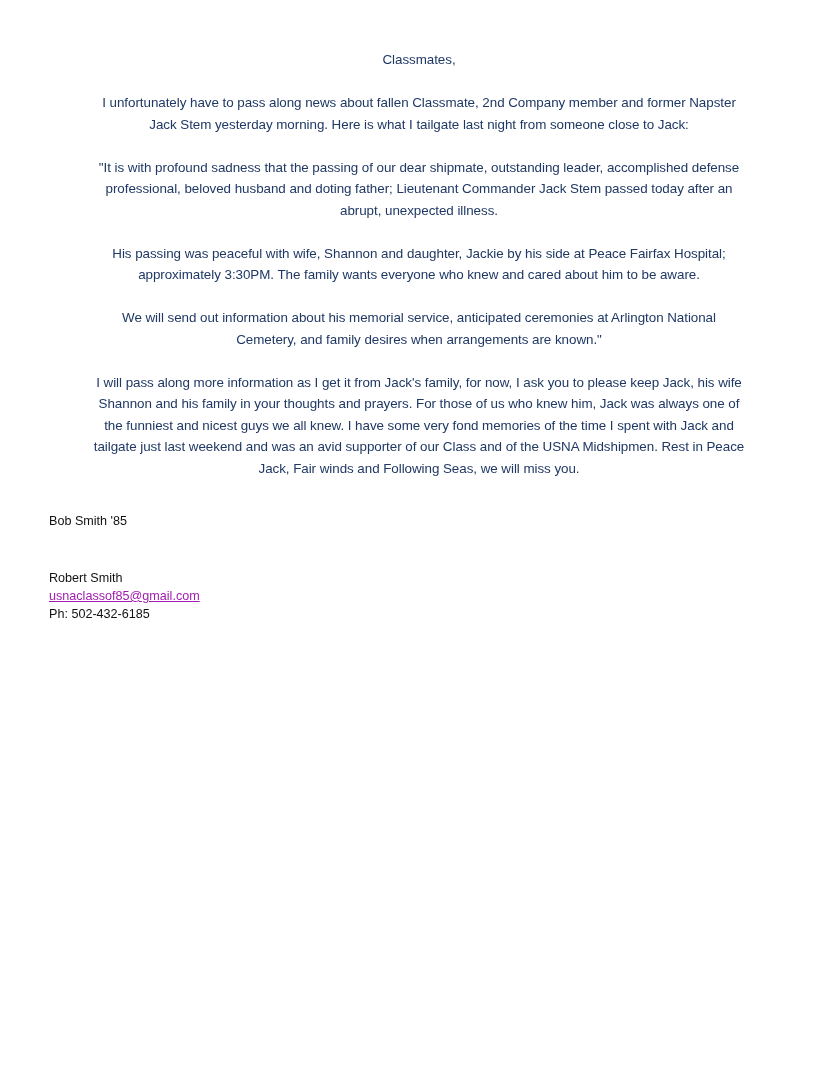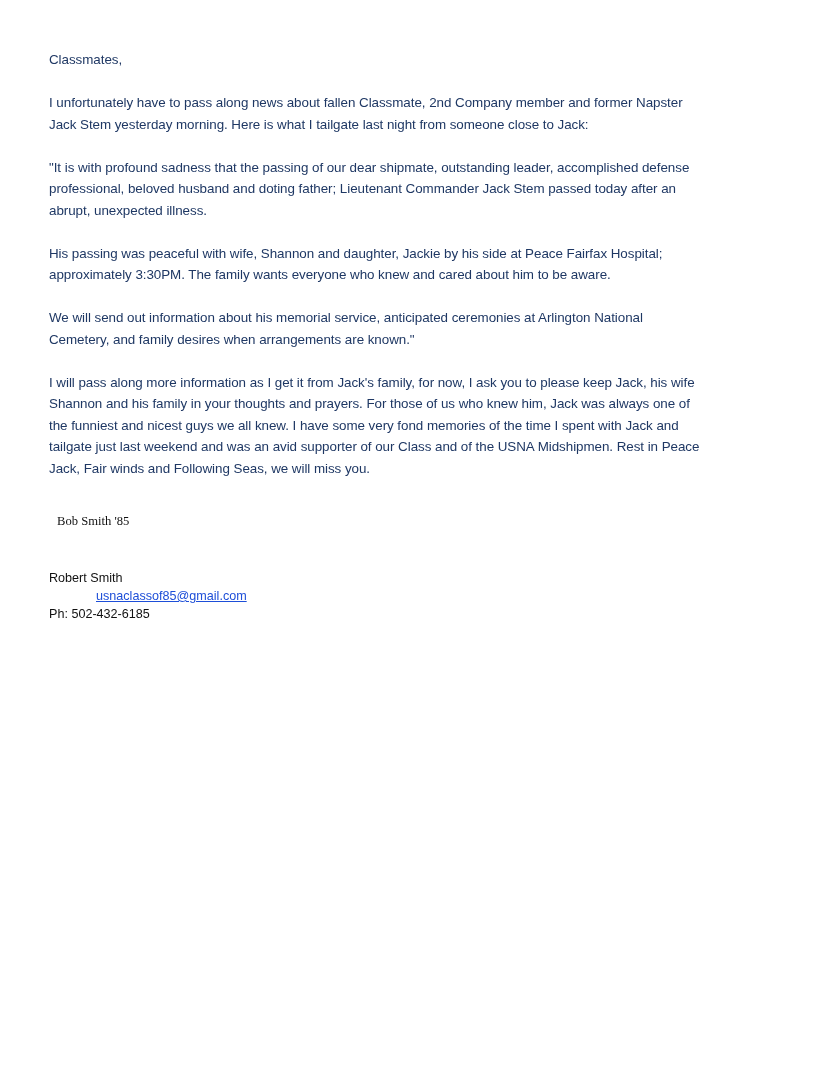--- a/index.html
+++ b/index.html
@@ -20,48 +20,48 @@
       width: 740px;
       font-family: "Liberation Sans", sans-serif;
       font-size: 13.4px;
       line-height: 21.5px;
       color: #1f3864;
       letter-spacing: -0.05px;
     }
     .para {
       margin: 0 0 21.5px 0;
       white-space: normal;
+      text-align: center;
     }
     .line {
       display: block;
       white-space: nowrap;
     }
     .sig-short {
       position: absolute;
-      left: 57px;
+      left: 49px;
       top: 512px;
-      font-family: Liberation Serif, serif;
+      font-family: Liberation Sans, sans-serif;
       font-size: 12.6px;
       line-height: 18px;
       color: #111111;
     }
     .sig-block {
       position: absolute;
       left: 49px;
       top: 569px;
       font-family: "Liberation Sans", sans-serif;
       font-size: 12.6px;
       line-height: 18px;
       color: #111111;
     }
     .sig-block a {
-      color: #1d4ed8;
+      color: #a21caf;
       text-decoration: underline;
       cursor: pointer;
-      margin-left: 47px;
     }
   </style>
 </head>
 <body>
 
 <div class="page">
   <p class="para">Classmates,</p>
 
   <p class="para">
     <span class="line">I unfortunately have to pass along news about fallen Classmate, 2nd Company member and former Napster</span>

